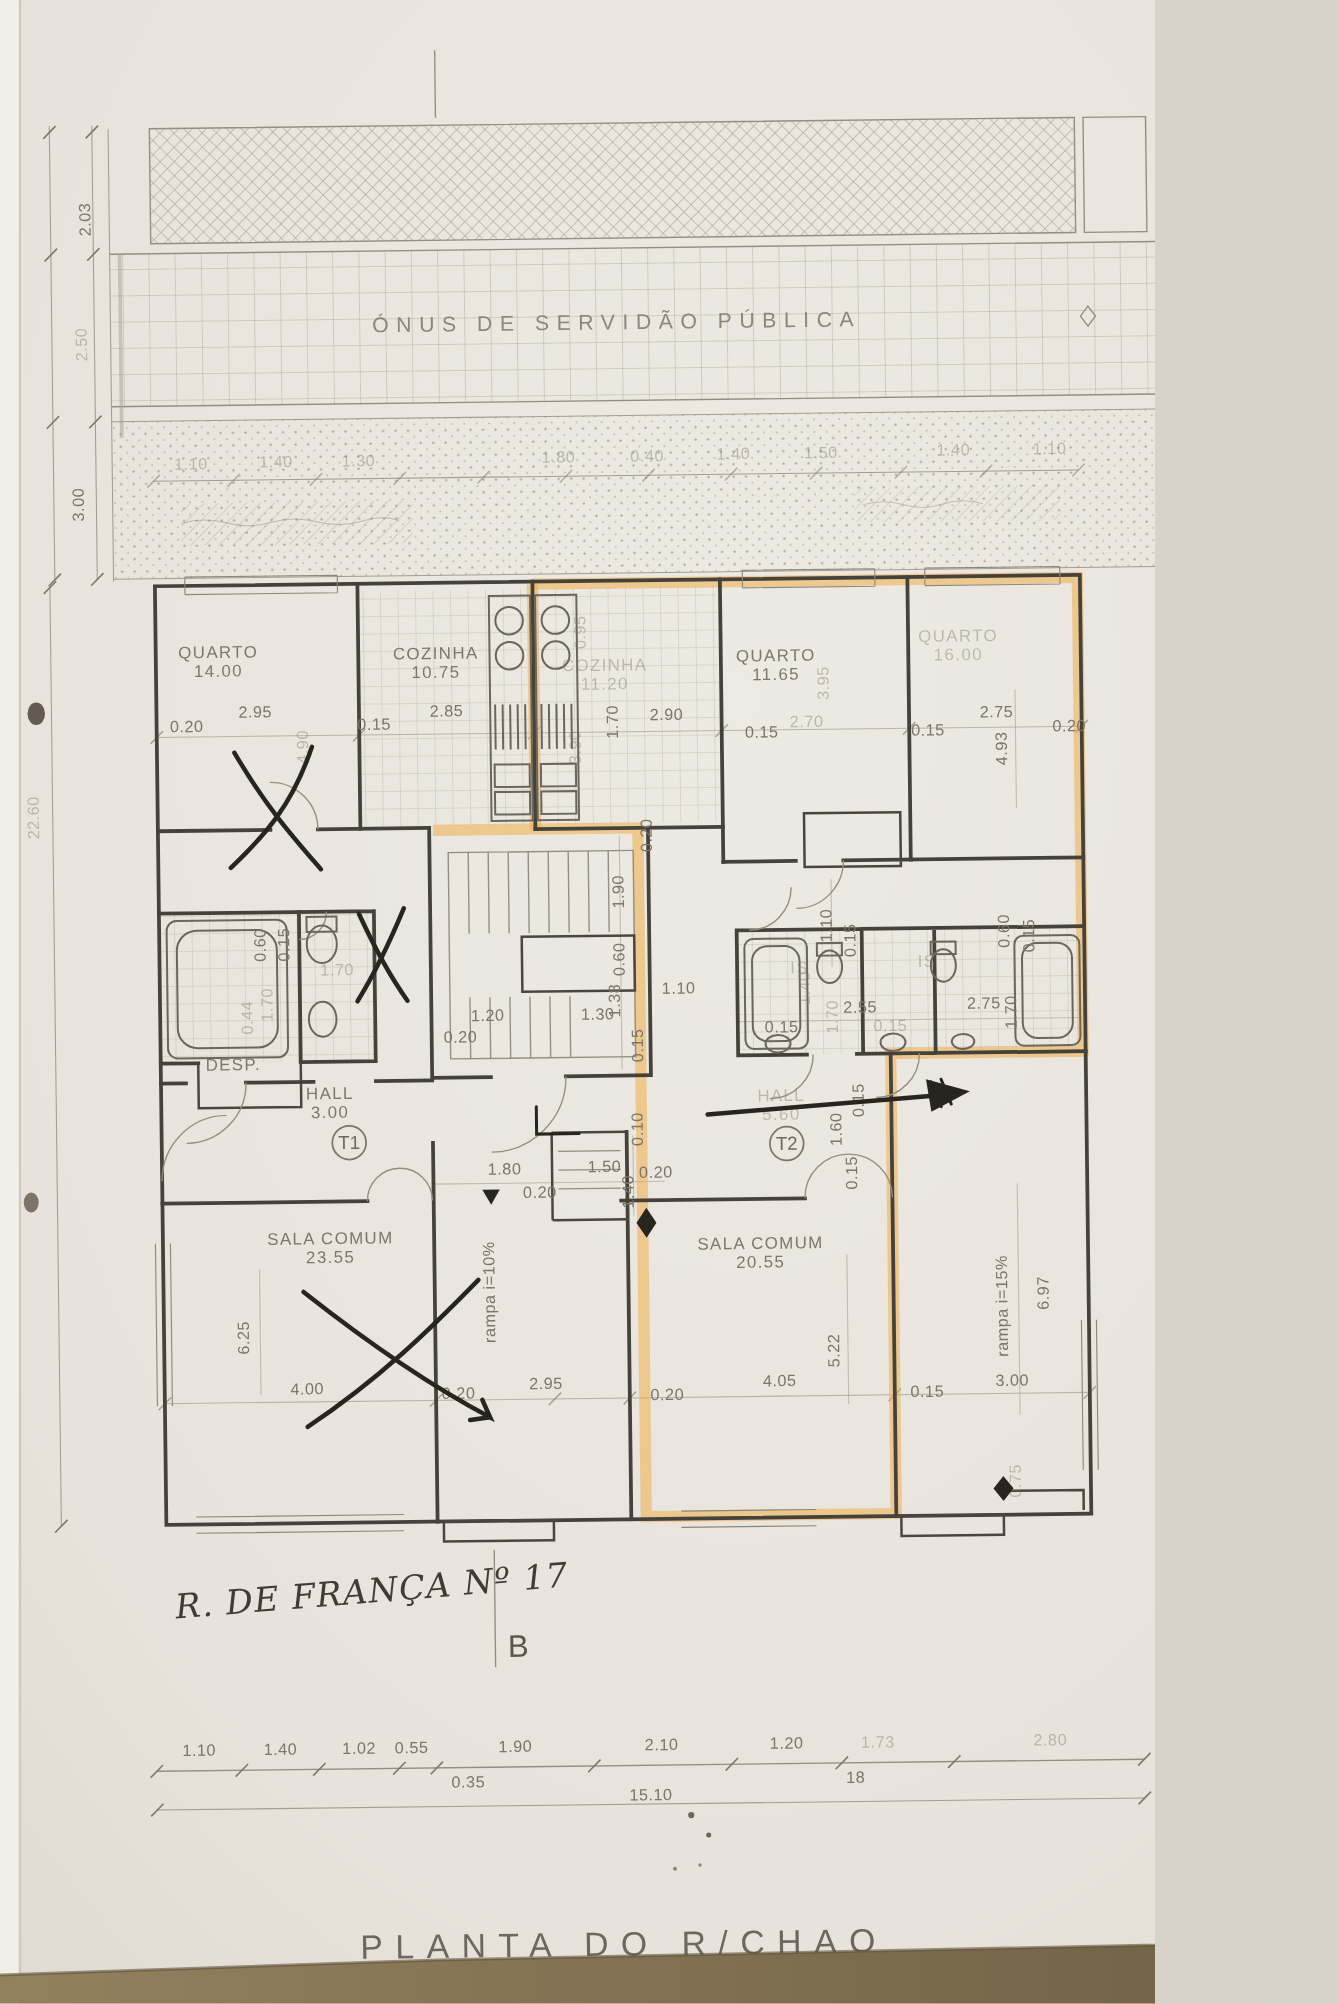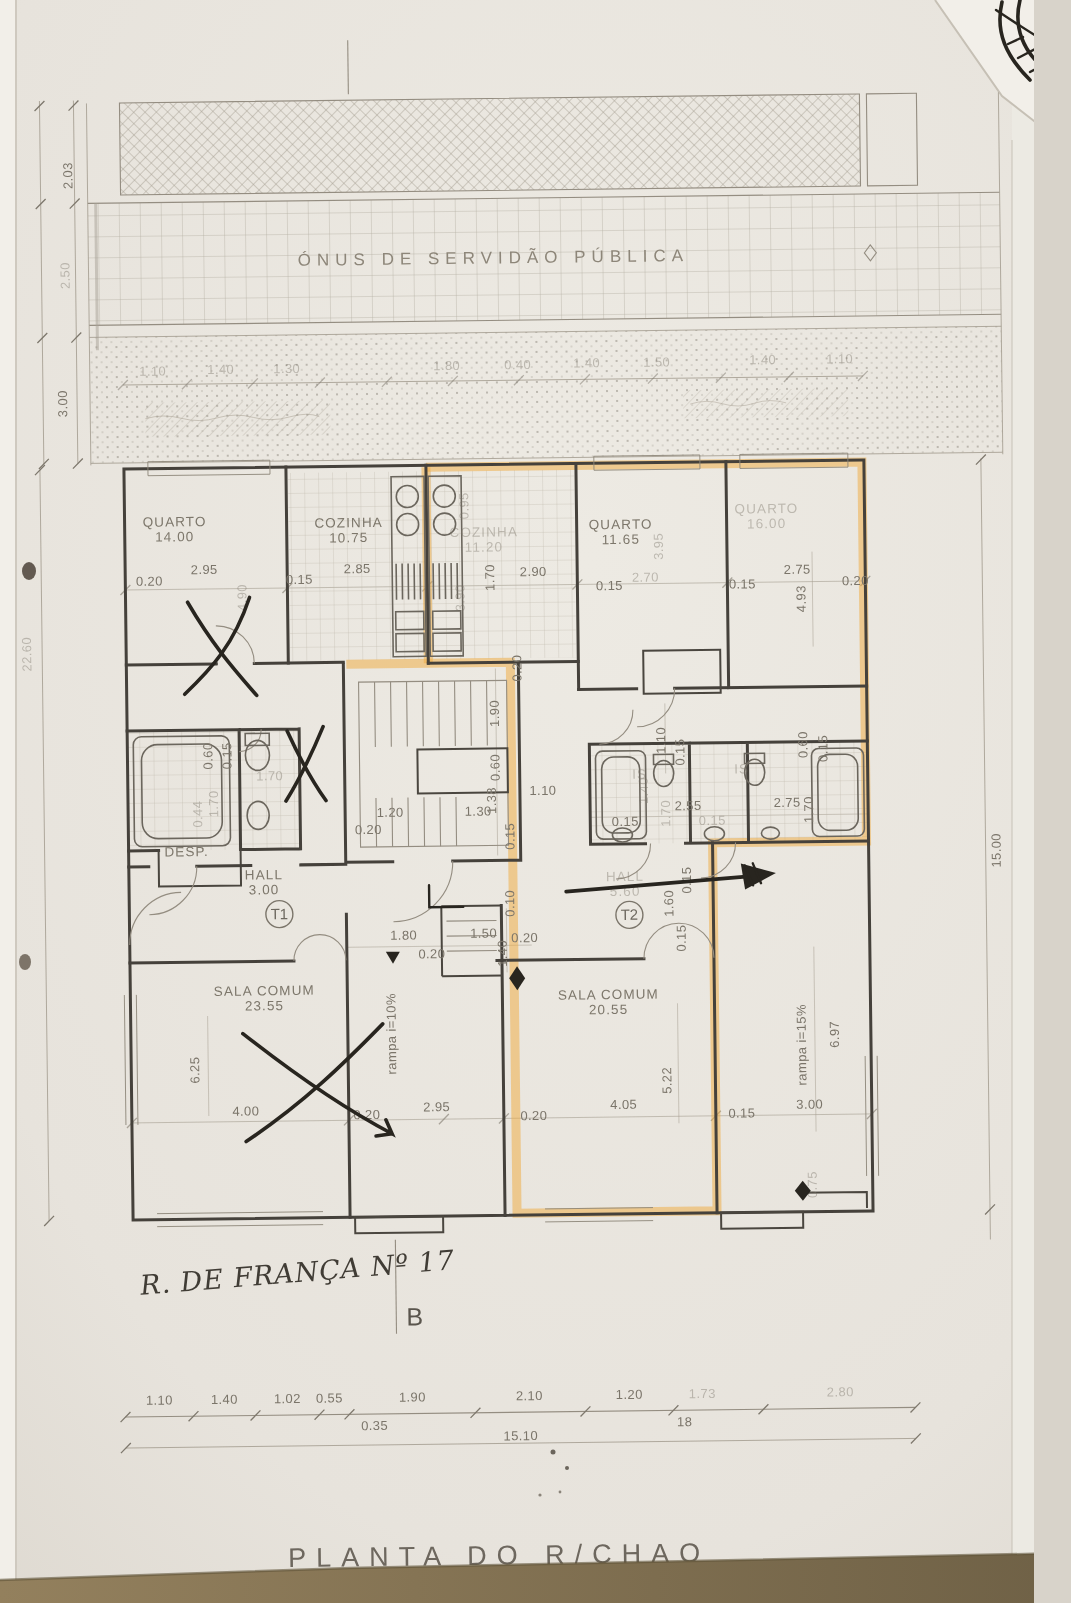--- a/index.html
+++ b/index.html
@@ -1,16 +1,16 @@
 <!DOCTYPE html>
 <html><head>
 <meta charset="utf-8">
 <style>
   html,body{margin:0;padding:0;background:#d8d3ca;}
-  #stage{position:relative;width:1034px;height:1603px;overflow:hidden;background:#fca5a5;}
+  #stage{position:relative;width:924px;height:1603px;overflow:hidden;background:#fca5a5;}
   svg{display:block}
   svg text{font-family:"Liberation Sans",sans-serif;}
   .dim{font-size:13px;fill:#7b756a;letter-spacing:.4px}
   .room-label{font-size:13.5px;fill:#7d776b;letter-spacing:1.1px}
   .unit-label{font-size:15px;fill:#6e6960}
   .faint{opacity:.42}
   .servitude{font-size:17px;letter-spacing:6px;fill:#8d8679}
   .title{font-size:27px;letter-spacing:10px;fill:#6d675e}
   .note{font-family:"DejaVu Serif",serif;font-style:italic;font-size:27px;fill:#403c35;letter-spacing:1px}
   .bmark{font-size:25px;fill:#5a554d}

